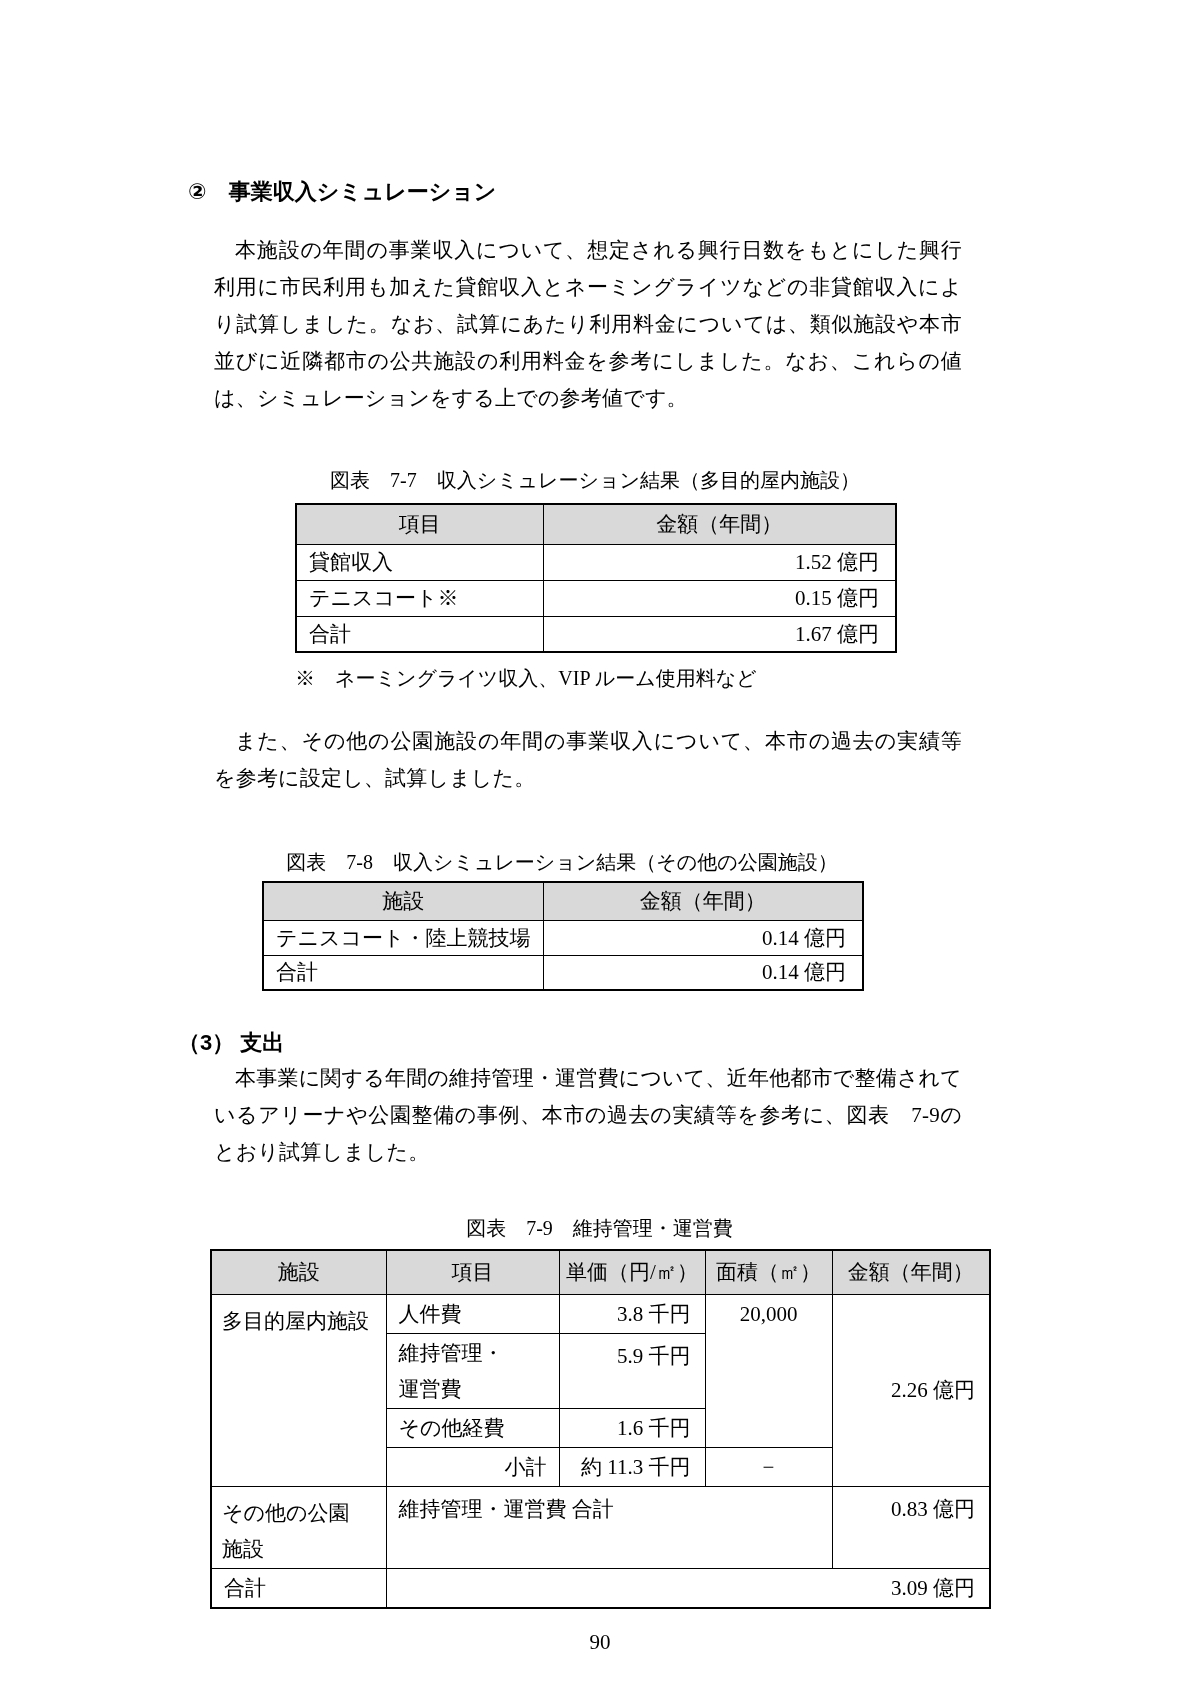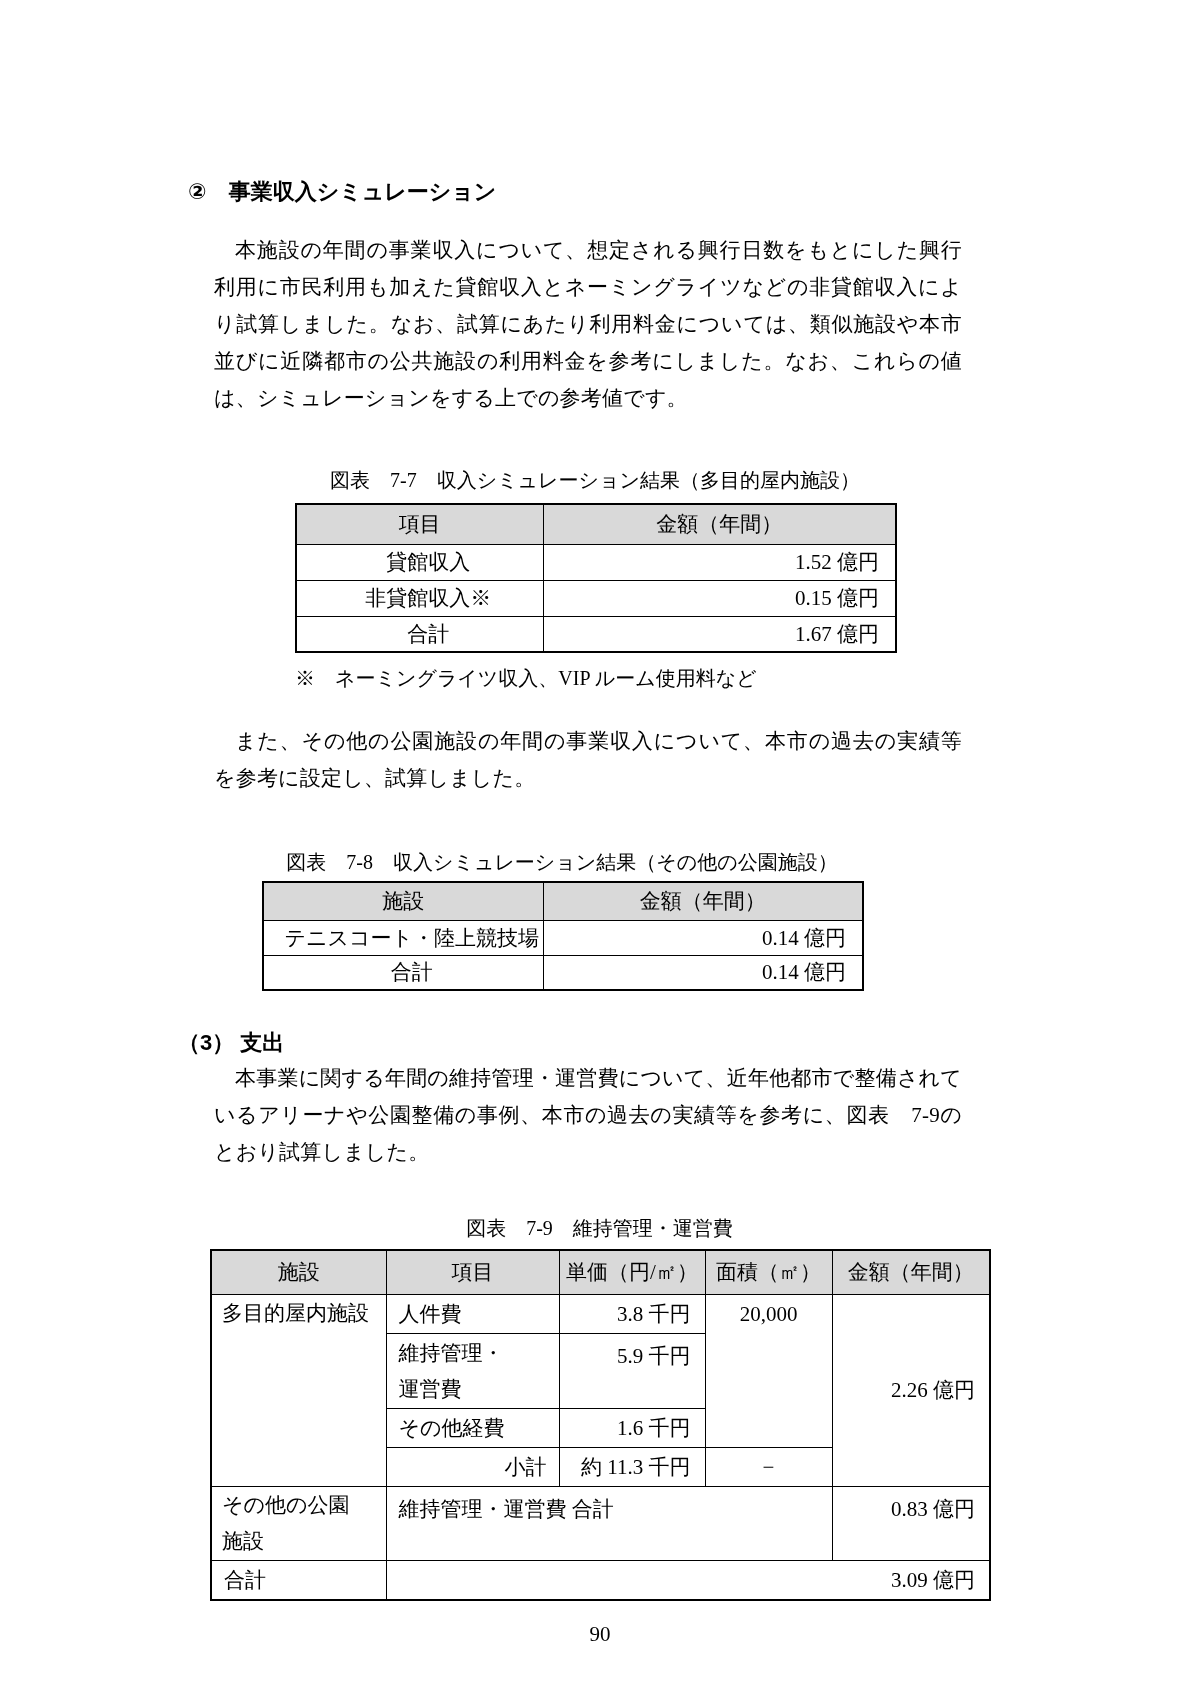--- a/index.html
+++ b/index.html
@@ -39,36 +39,36 @@
   .t77{margin-top:8px;margin-left:295px;width:600px;}
   .t77 .c1{width:247px;}
   .t77 .c2{width:353px;}
   .t77 tr.hdr{height:40px;}
   .t77 tbody tr{height:36px;}
   .t78{margin-top:4px;margin-left:262px;width:600px;}
   .t78 .c1{width:280px;}
   .t78 .c2{width:320px;}
   .t78 tr.hdr{height:38px;}
   .t78 tbody tr{height:35px;}
-  td.lbl{text-align:center;padding-left:18px;}
+  td.lbl{text-align:left;padding-left:12px;}
   td.amt{text-align:right;padding-right:16px;}
   .footnote{margin-top:10px;margin-left:295px;font-size:20px;line-height:30px;}
   
   .t79{margin-top:6px;margin-left:210px;width:779px;}
   .t79 th{font-size:20px;}
   .t79 .co1{width:175px;}
   .t79 .co2{width:173px;}
   .t79 .co3{width:146px;}
   .t79 .co4{width:127px;}
   .t79 .co5{width:158px;}
   .t79 tr.r-hdr{height:44px;}
   .t79 tr.r-single{height:38px;}
   .t79 tr.r-double{height:72px;}
   .t79 td{line-height:36px;}
-  td.fac{text-align:left;padding-left:10px;vertical-align:top;padding-top:0;}
+  td.fac{text-align:left;padding-left:10px;vertical-align:top;padding-top:8px;}
   td.item{text-align:left;padding-left:12px;}
   td.unit{text-align:right;padding-right:14px;}
   td.area{text-align:center;vertical-align:top;}
   td.ctr{text-align:center;}
   td.pre{white-space:pre-line;}
   td.vtop{vertical-align:top;padding-top:4px;}
   td.vmid{vertical-align:middle;}
   td.subtotal{text-align:right;padding-right:12px;}
   td.amt2{text-align:right;padding-right:14px;padding-left:29px;}
   .pagenum{margin-top:18px;text-align:center;font-size:21px;line-height:30px;}
@@ -97,21 +97,21 @@
         <th>項目</th>
         <th>金額（年間）</th>
       </tr>
     </thead>
     <tbody>
       <tr>
         <td class="lbl">貸館収入</td>
         <td class="amt">1.52 億円</td>
       </tr>
       <tr>
-        <td class="lbl">非貸館収入※</td>
+        <td class="lbl">テニスコート※</td>
         <td class="amt">0.15 億円</td>
       </tr>
       <tr>
         <td class="lbl">合計</td>
         <td class="amt">1.67 億円</td>
       </tr>
     </tbody>
   </table>
 
   <div class="footnote">※　ネーミングライツ収入、VIP ルーム使用料など</div>

